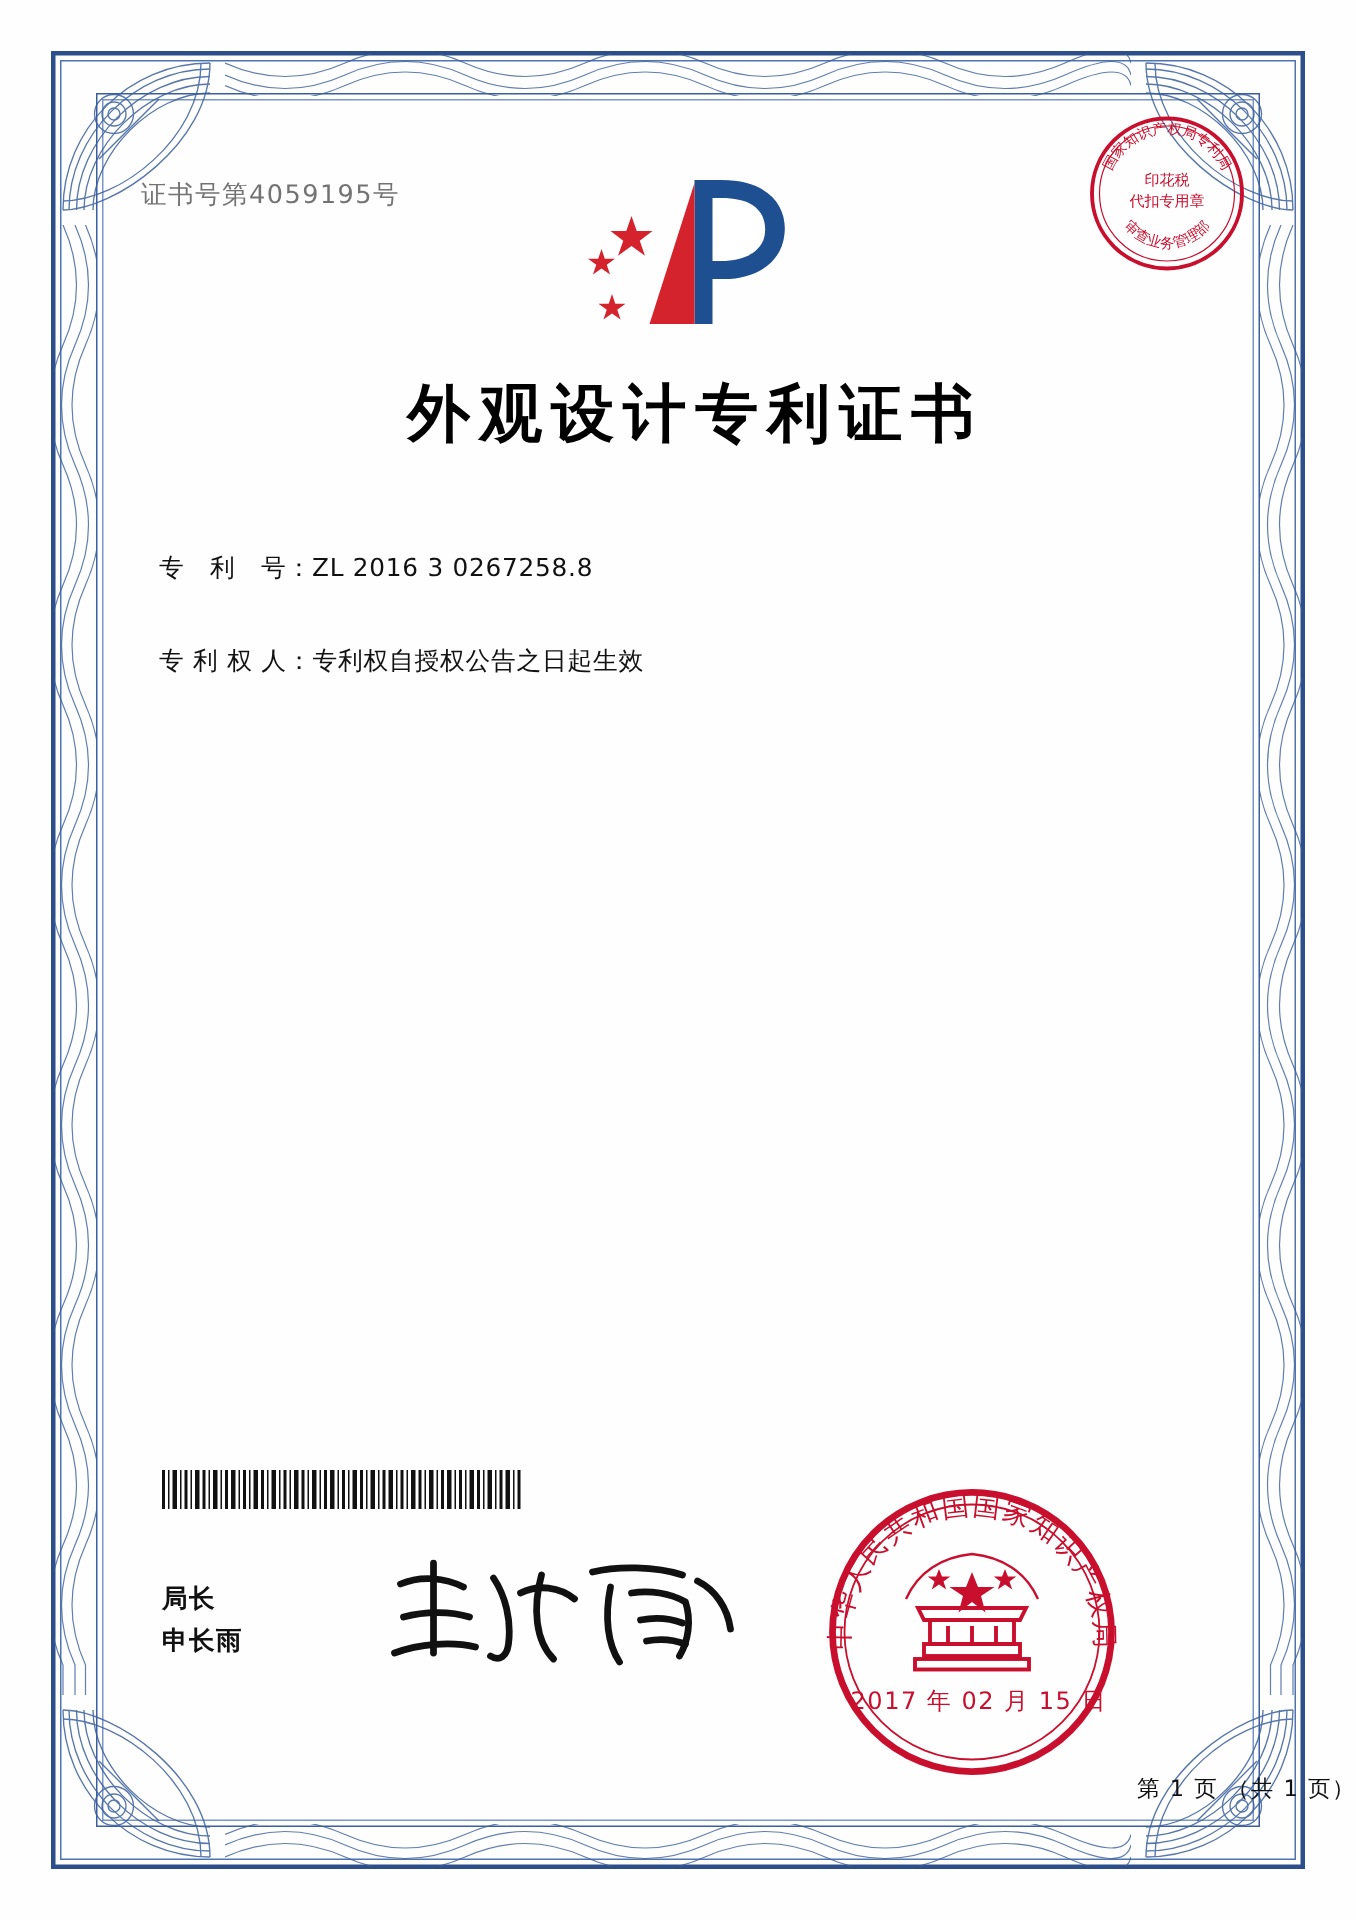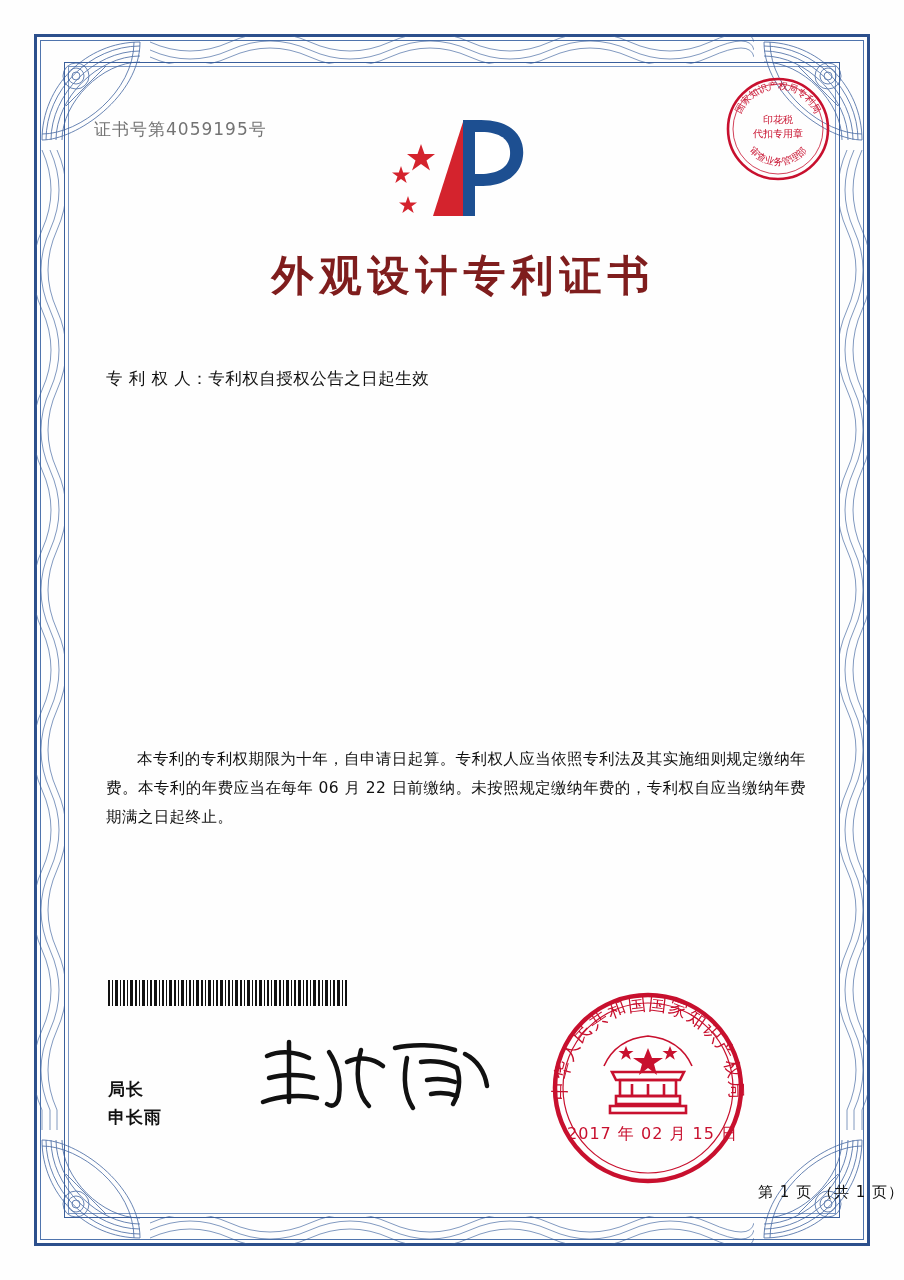--- a/index.html
+++ b/index.html
@@ -114,21 +114,21 @@
 
   .title {
     position: absolute;
     left: 0;
     right: 0;
     top: 248px;
     text-align: center;
     font-size: 42px;
     font-weight: bold;
     letter-spacing: 6px;
-    color: #7f1d1d;
+    color: #000000;
     font-family: "DejaVu Sans", "Liberation Sans", sans-serif;
     padding-left: 23px;
   }
 
   .fields {
     position: absolute;
     left: 106px;
     top: 368px;
     width: 700px;
   }
@@ -168,21 +168,20 @@
 
   .signoff {
     position: absolute;
     left: 108px;
     top: 1052px;
     font-size: 17px;
     line-height: 28px;
     color: #111;
     font-weight: bold;
     letter-spacing: 1px;
-    margin-top: 23px;
   }
 
   .signature {
     position: absolute;
     left: 255px;
     top: 1032px;
     width: 240px;
     height: 90px;
   }
   .signature svg { display: block; }
@@ -366,26 +365,28 @@
       </text>
       <text x="54" y="48" font-size="10" fill="#c8102e" text-anchor="middle" font-family="'DejaVu Sans',sans-serif">印花税</text>
       <text x="54" y="62" font-size="10" fill="#c8102e" text-anchor="middle" font-family="'DejaVu Sans',sans-serif">代扣专用章</text>
     </svg>
   </div>
 
   <div class="title">外观设计专利证书</div>
 
   <div class="fields">
     <div class="field">
+      <span class="lbl">专　利　号：</span><span class="val">ZL 2016 3 0267258.8</span>
+    </div>
+    <div class="field">
       <span class="lbl">专 利 权 人：</span><span class="val">专利权自授权公告之日起生效</span>
     </div>
   </div>
 
   <div class="paragraphs">
-    <p>本专利的专利权期限为十年，自申请日起算。专利权人应当依照专利法及其实施细则规定缴纳年费。本专利的年费应当在每年 06 月 22 日前缴纳。未按照规定缴纳年费的，专利权自应当缴纳年费期满之日起终止。</p>
   </div>
 
   <div class="barcode">
     <svg viewBox="0 0 240 26" preserveAspectRatio="none" xmlns="http://www.w3.org/2000/svg">
       <g fill="#111">
         <rect x="0" y="0" width="2" height="26"></rect>
           <rect x="4" y="0" width="1" height="26"></rect>
         <rect x="7" y="0" width="3" height="26"></rect>
           <rect x="12" y="0" width="1" height="26"></rect>
         <rect x="15" y="0" width="2" height="26"></rect>

